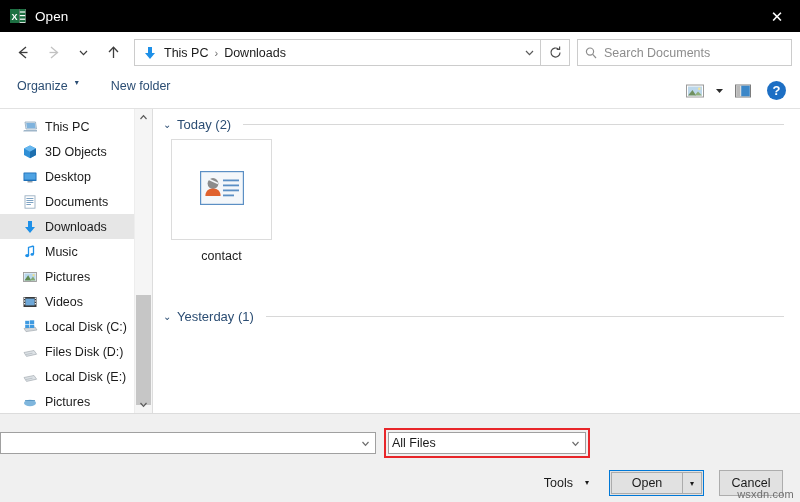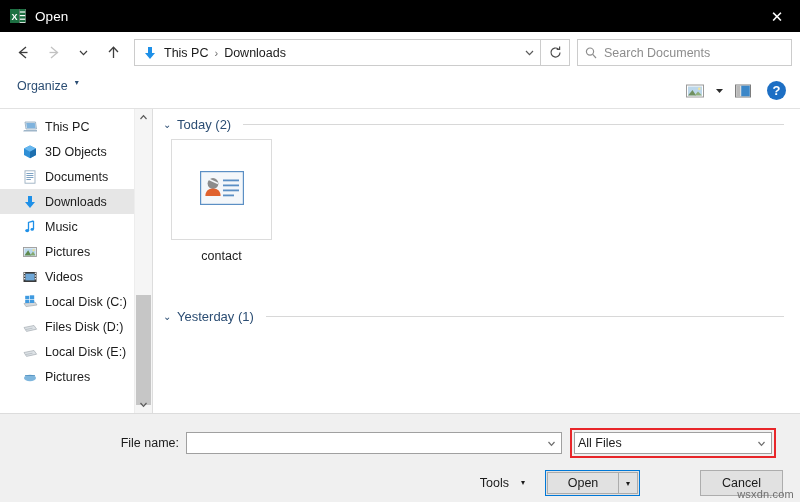--- a/index.html
+++ b/index.html
@@ -409,31 +409,30 @@
     border-left: none;
     background: #e1e1e1;
     display: flex;
     align-items: center;
     justify-content: center;
     font-size: 8px;
     color: #1b1b1b;
     box-sizing: border-box;
   }
   .cancel-btn {
-    width: 83px;
+    width: 64px;
     height: 26px;
     border: 1px solid #adadad;
     background: #e1e1e1;
     display: flex;
     align-items: center;
     justify-content: center;
     font-size: 12.5px;
     color: #1b1b1b;
     box-sizing: border-box;
-    margin-left: 45px;
   }
   .watermark {
     position: absolute;
     right: 6px;
     bottom: 2px;
     font-size: 11px;
     color: #6f6f6f;
     letter-spacing: 0.2px;
   }
 </style>
@@ -517,20 +516,21 @@
       </span>
       <span class="search-ph">Search Documents</span>
     </div>
   </div>
 
   <div class="toolbar">
     <span class="tb-item organize">
       <span>Organize</span>
       <span class="tb-caret">▾</span>
     </span>
+    <span class="tb-item newfolder">New folder</span>
     <span class="tb-spacer"></span>
     <span class="tb-icon-btn">
       <svg width="20" height="16" viewBox="0 0 20 16">
         <rect x="1.5" y="2" width="17" height="12" fill="#ffffff" stroke="#9a9a9a" stroke-width="1"></rect>
         <rect x="3" y="3.5" width="14" height="9" fill="#bcd7ea"></rect>
         <path d="M3 12.5 L7.5 7 L11 12.5 Z" fill="#6f8f5f"></path>
         <path d="M9.5 12.5 L13 8.5 L17 12.5 Z" fill="#8fae79"></path>
         <circle cx="14.3" cy="5.8" r="1.3" fill="#f2e49a"></circle>
       </svg>
     </span>
@@ -569,20 +569,30 @@
           <span class="side-icon">
             <svg width="16" height="16" viewBox="0 0 16 16">
               <path d="M8 1.5 L14 4.5 L14 11 L8 14.2 L2 11 L2 4.5 Z" fill="#2f8fd6"></path>
               <path d="M8 1.5 L14 4.5 L8 7.8 L2 4.5 Z" fill="#67b7ef"></path>
               <path d="M8 7.8 L14 4.5 L14 11 L8 14.2 Z" fill="#1e6fae"></path>
             </svg>
           </span>
           <span>3D Objects</span>
         </div>
 
+        <div class="side-item">
+          <span class="side-icon">
+            <svg width="16" height="16" viewBox="0 0 16 16">
+              <rect x="1.5" y="3.5" width="13" height="8.6" rx="0.6" fill="#1c6fb8"></rect>
+              <rect x="2.4" y="4.4" width="11.2" height="6.2" fill="#4fa3e3"></rect>
+              <rect x="5.5" y="12.2" width="5" height="1.2" fill="#7b8a96"></rect>
+            </svg>
+          </span>
+          <span>Desktop</span>
+        </div>
 
         <div class="side-item">
           <span class="side-icon">
             <svg width="16" height="16" viewBox="0 0 16 16">
               <rect x="3" y="1.8" width="10" height="12.4" fill="#ffffff" stroke="#9bb0c2" stroke-width="0.9"></rect>
               <rect x="4.4" y="4" width="7" height="0.9" fill="#6f98bd"></rect>
               <rect x="4.4" y="6" width="7" height="0.9" fill="#6f98bd"></rect>
               <rect x="4.4" y="8" width="7" height="0.9" fill="#6f98bd"></rect>
               <rect x="4.4" y="10" width="4.5" height="0.9" fill="#6f98bd"></rect>
             </svg>
@@ -733,21 +743,20 @@
         <span class="group-label">Yesterday (1)</span>
         <span class="group-rule"></span>
       </div>
 
     </div>
   </div>
 
   <div class="footer">
 
     <div class="fname-row">
-      <span class="fname-label">File name:</span>
       <div class="fname-input">
         <span class="fname-val" placeholder=""></span>
         <span class="combo-chev">
           <svg width="11" height="11" viewBox="0 0 11 11">
               <path d="M2.5 4 L5.5 7.4 L8.5 4" stroke="#6d6d6d" stroke-width="1.2" fill="none"></path>
             </svg>
         </span>
       </div>
       <div class="filter-wrap">
         <div class="filter-combo">

